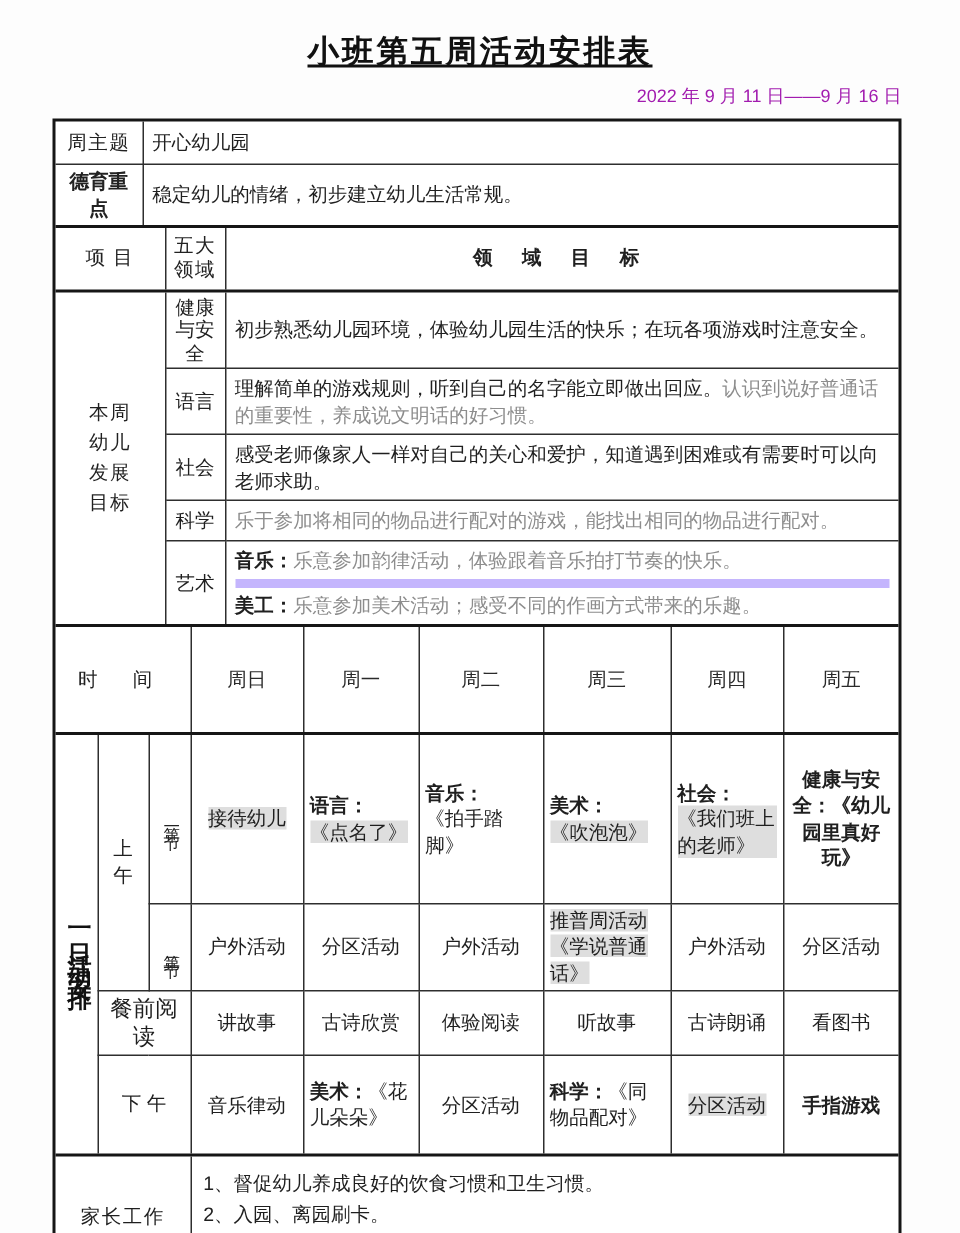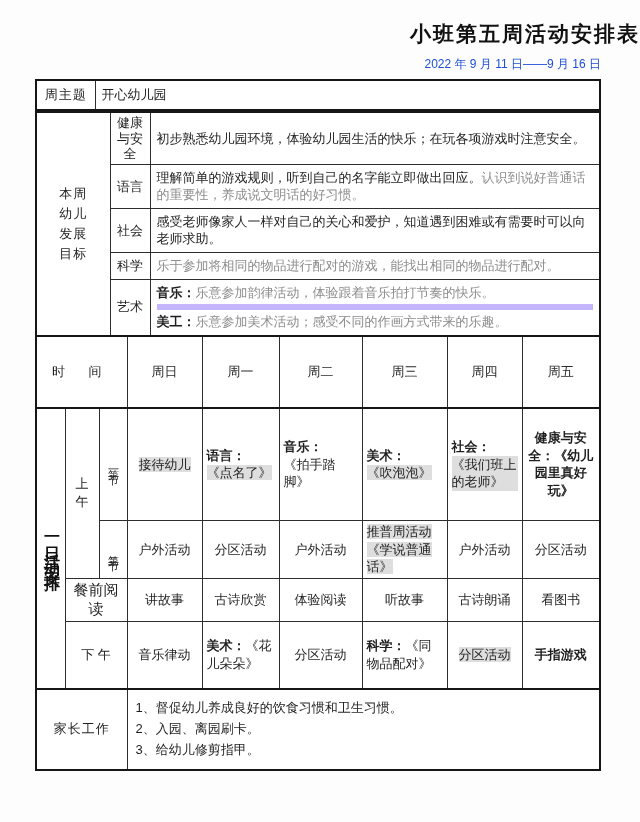--- a/index.html
+++ b/index.html
@@ -2,25 +2,25 @@
 <html><head>
 <meta charset="utf-8">
 <style>
   html,body{margin:0;padding:0;background:#ffffff;}
   .page{
     width:640px;height:822px;position:relative;overflow:hidden;
     background:#fdfdfd;color:#1f1f1f;
     font-family:"Liberation Sans","DejaVu Sans",sans-serif;
   }
   .doc-title{
-    text-align:right;font-size:21px;font-weight:bold;letter-spacing:2px;
-    padding-top:20px;color:#111;
+    text-align:center;font-size:21px;font-weight:bold;letter-spacing:2px;
+    padding-top:20px;color:#111;text-decoration:underline;
   }
   .doc-date{
-    width:566px;margin:8px 0 6px 35px;text-align:right;font-size:12px;color:#1d4ed8;
+    width:566px;margin:8px 0 6px 35px;text-align:right;font-size:12px;color:#a21caf;
   }
   .frame{
     margin-left:35px;width:566px;border:2px solid #161616;background:#fff;
     box-sizing:border-box;
   }
   table.sec{
     border-collapse:collapse;table-layout:fixed;width:100%;
     border-style:hidden; 
   }
   table.sec td{
@@ -83,25 +83,44 @@
     <table class="sec">
       <colgroup>
           <col style="width:58px">
           <col>
         </colgroup>
       <tbody>
           <tr class="h28">
         <td class="lbl">周主题</td>
         <td class="val-left">开心幼儿园</td>
       </tr>
-    </tbody>
-      </table>
-
-    <div class="hsep"></div>
-
+      <tr class="h28">
+        <td class="lbl lbl-small">德育重点</td>
+        <td class="val-left">稳定幼儿的情绪，初步建立幼儿生活常规。</td>
+      </tr>
+    </tbody>
+      </table>
+
+    <div class="hsep"></div>
+
+    <table class="sec">
+      <colgroup>
+          <col style="width:73px">
+          <col style="width:40px">
+          <col>
+        </colgroup>
+      <tbody>
+          <tr class="h41">
+        <td class="lbl">项  目</td>
+        <td class="lbl pre domain-cell">五大
+领域</td>
+        <td class="goal-header">领 域 目 标</td>
+      </tr>
+    </tbody>
+      </table>
 
     <div class="hsep"></div>
 
     <table class="sec">
       <colgroup>
           <col style="width:73px">
           <col style="width:40px">
           <col>
         </colgroup>
       <tbody>

